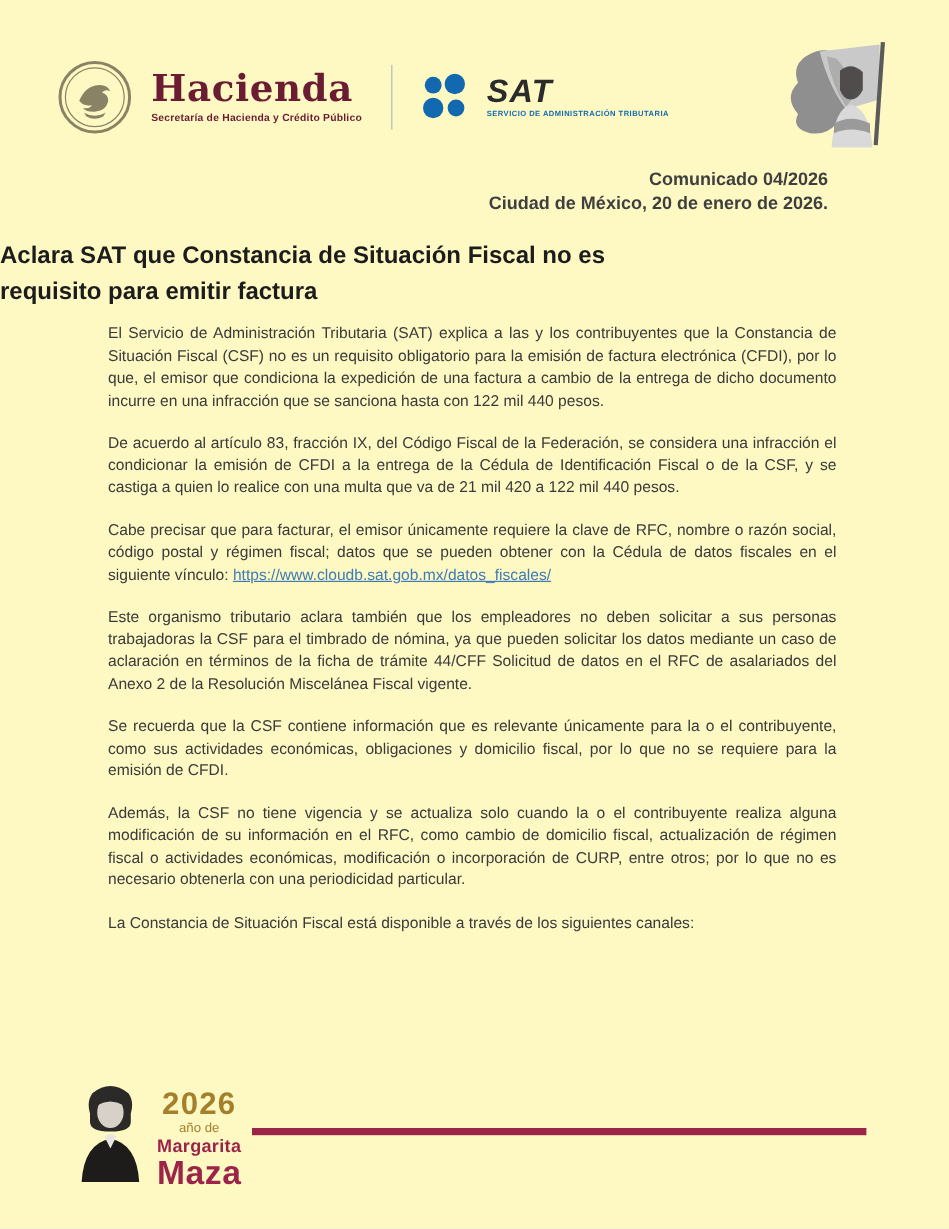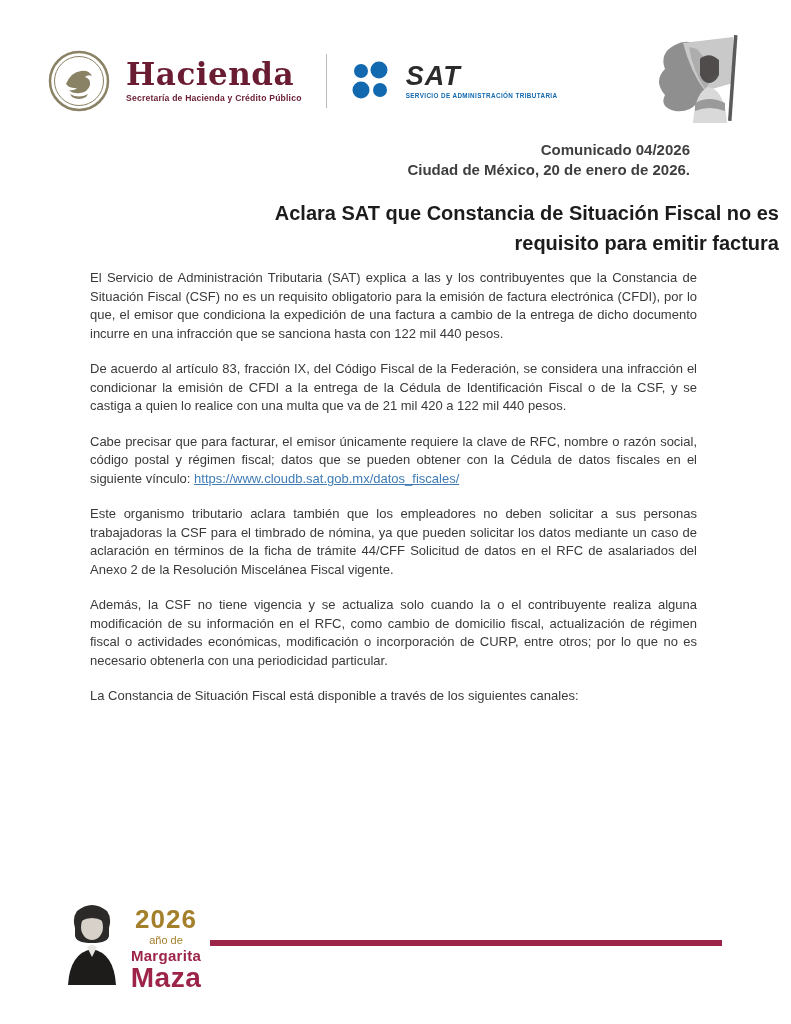--- a/index.html
+++ b/index.html
@@ -10,21 +10,21 @@
     --link-blue:#3f7cb6;
     --ink:#3a3a3a;
     --title-ink:#1c1c1c;
   }
   *{margin:0;padding:0;box-sizing:border-box;}
   html,body{background:#e9e9e9;}
   .page{
     position:relative;
     width:791px;height:1024px;
     margin:0 auto;
-    background:#ffffff;
+    background:#fef9c3;
     font-family:"Liberation Sans",sans-serif;
     color:var(--ink);
     overflow:hidden;
   }
 
   
   .header{
     position:absolute;top:50px;left:48px;
     display:flex;align-items:center;gap:16px;
   }
@@ -55,21 +55,21 @@
 
   
   .dateline{
     position:absolute;top:140px;right:101px;
     text-align:right;font-size:15px;line-height:1.33;color:#3f3f3f;font-weight:bold;
   }
 
   
   .doc-title{
     position:absolute;top:199px;left:0;right:12px;
-    text-align:right;font-weight:bold;font-size:20px;line-height:1.48;
+    text-align:left;font-weight:bold;font-size:20px;line-height:1.48;
     color:var(--title-ink);
   }
   .doc-title span{display:block;}
 
   
   .body{
     position:absolute;top:269px;left:90px;right:94px;
     font-size:13px;line-height:1.425;text-align:justify;
   }
   .body p{margin-bottom:17px;}
@@ -142,20 +142,21 @@
   <h1 class="doc-title">
     <span>Aclara SAT que Constancia de Situación Fiscal no es</span>
     <span>requisito para emitir factura</span>
   </h1>
 
   <div class="body">
     <p>El Servicio de Administración Tributaria (SAT) explica a las y los contribuyentes que la Constancia de Situación Fiscal (CSF) no es un requisito obligatorio para la emisión de factura electrónica (CFDI), por lo que, el emisor que condiciona la expedición de una factura a cambio de la entrega de dicho documento incurre en una infracción que se sanciona hasta con 122 mil 440 pesos.</p>
     <p>De acuerdo al artículo 83, fracción IX, del Código Fiscal de la Federación, se considera una infracción el condicionar la emisión de CFDI a la entrega de la Cédula de Identificación Fiscal o de la CSF, y se castiga a quien lo realice con una multa que va de 21 mil 420 a 122 mil 440 pesos.</p>
     <p><span>Cabe precisar que para facturar, el emisor únicamente requiere la clave de RFC, nombre o razón social, código postal y régimen fiscal; datos que se pueden obtener con la Cédula de datos fiscales en el siguiente vínculo: </span><a href="#">https://www.cloudb.sat.gob.mx/datos_fiscales/</a></p>
     <p>Este organismo tributario aclara también que los empleadores no deben solicitar a sus personas trabajadoras la CSF para el timbrado de nómina, ya que pueden solicitar los datos mediante un caso de aclaración en términos de la ficha de trámite 44/CFF Solicitud de datos en el RFC de asalariados del Anexo 2 de la Resolución Miscelánea Fiscal vigente.</p>
+    <p>Se recuerda que la CSF contiene información que es relevante únicamente para la o el contribuyente, como sus actividades económicas, obligaciones y domicilio fiscal, por lo que no se requiere para la emisión de CFDI.</p>
     <p>Además, la CSF no tiene vigencia y se actualiza solo cuando la o el contribuyente realiza alguna modificación de su información en el RFC, como cambio de domicilio fiscal, actualización de régimen fiscal o actividades económicas, modificación o incorporación de CURP, entre otros; por lo que no es necesario obtenerla con una periodicidad particular.</p>
     <p>La Constancia de Situación Fiscal está disponible a través de los siguientes canales:</p>
   </div>
 
   <svg class="portrait" viewBox="0 0 64 84">
     <path d="M17 10 Q32 -2 47 10 Q52 17 49 27 L49 34 Q49 42 32 42 Q15 42 15 34 L15 27 Q12 17 17 10 Z" fill="#2c2a28"></path>
     <ellipse cx="32" cy="26" rx="11" ry="13" fill="#d8d1c9"></ellipse>
     <path d="M21 20 Q32 14 43 20 Q40 12 32 12 Q24 12 21 20 Z" fill="#2c2a28"></path>
     <path d="M8 84 Q10 52 32 48 Q54 52 56 84 Z" fill="#1d1c1b"></path>
     <path d="M27 46 L32 56 L37 46 Q34 44 32 44 Q30 44 27 46 Z" fill="#e9e6e1"></path>

